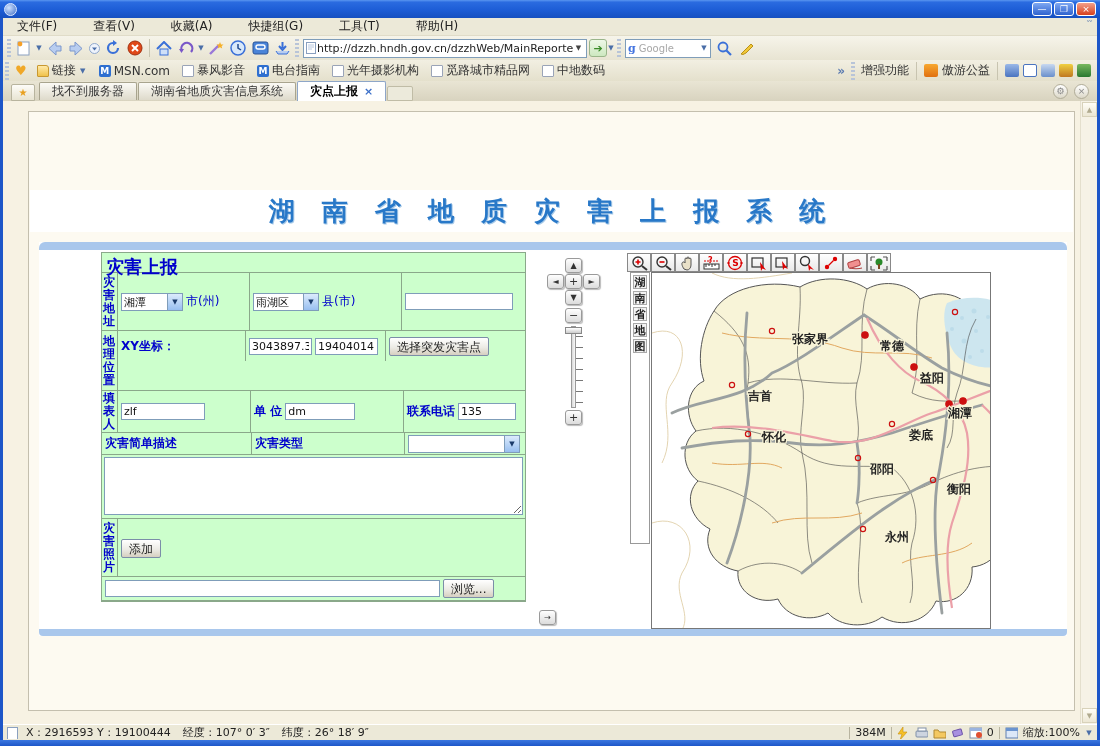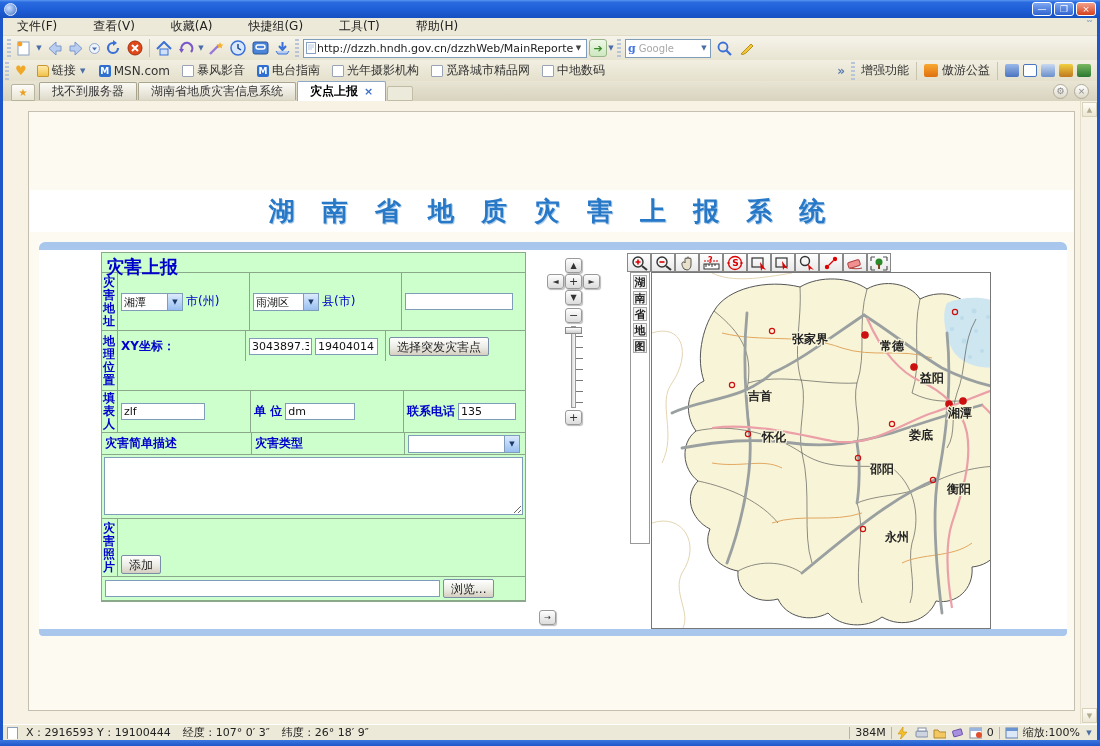--- a/index.html
+++ b/index.html
@@ -383,21 +383,21 @@
               </div>
             </div>
           </div>
 
           <div class="frow" style="height:64px">
             <textarea class="descbox" style=""></textarea>
           </div>
 
           <div class="frow" style="height:58px">
             <div class="vlabel">灾害照片</div>
-            <div class="fcell" style="align-items:flex-end;padding-top:4px">
+            <div class="fcell" style="align-items:center;padding-top:4px">
               <button class="xpbtn">添加</button>
             </div>
           </div>
 
           <div class="frow" style="height:24px">
             <div class="fcell" style="flex:1">
               <input class="ipt" style="width: 335px;" value="">
               <button class="xpbtn">浏览...</button>
             </div>
           </div>

